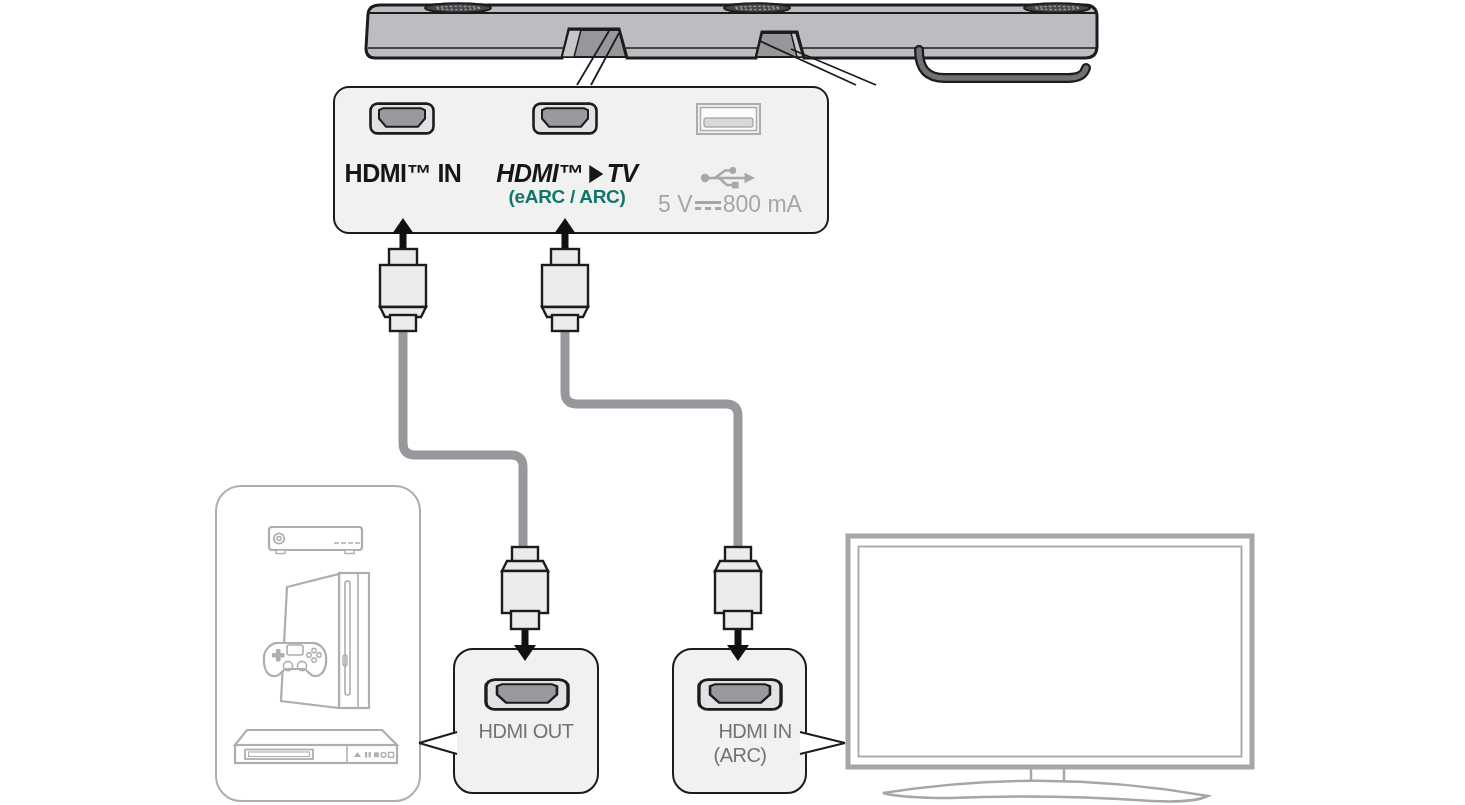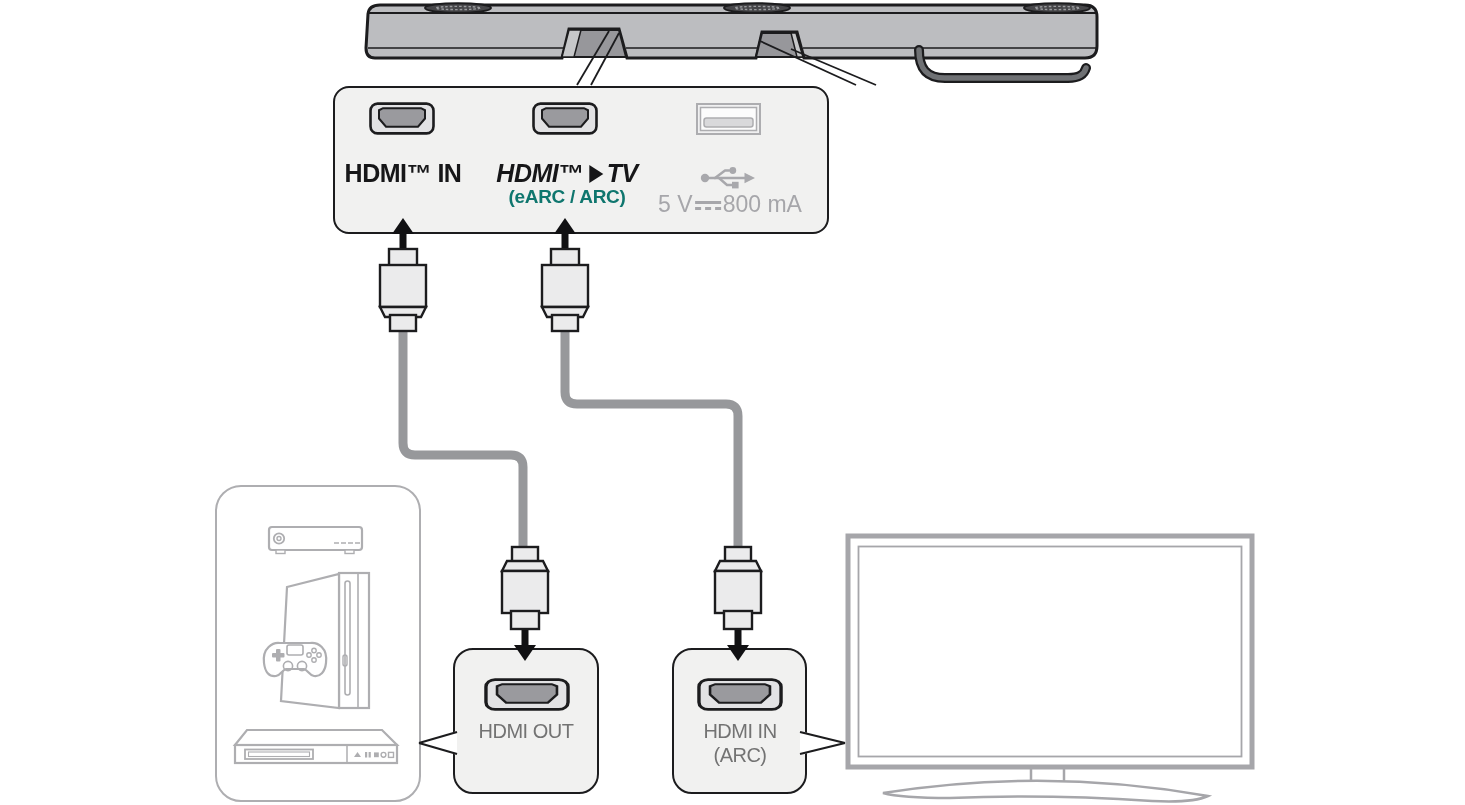--- a/index.html
+++ b/index.html
@@ -132,21 +132,21 @@
     <svg class="pi" style="left:29px;top:28px;" width="86" height="33" viewBox="0 0 66 32" preserveAspectRatio="none">
         <use href="#hdmiport"></use>
       </svg>
     <div class="abs ctr box-lbl" style="left:71px;top:70px;">HDMI OUT</div>
   </div>
 
   <div class="pbox" style="left:672px;top:648px;width:131px;height:142px;">
     <svg class="pi" style="left:23px;top:28px;" width="86" height="33" viewBox="0 0 66 32" preserveAspectRatio="none">
         <use href="#hdmiport"></use>
       </svg>
-    <div class="abs ctr box-lbl" style="left:66px;top:70px;">HDMI IN</div>
+    <div class="abs ctr box-lbl" style="left:81px;top:70px;">HDMI IN</div>
     <div class="abs ctr box-lbl" style="left:66px;top:94px;">(ARC)</div>
   </div>
 
   <svg class="overlay" width="1465" height="805" viewBox="0 0 1465 805">
 
     <g>
       <rect x="1031" y="763" width="33" height="23" fill="#ffffff" stroke="#a6a6aa" stroke-width="2.5"></rect>
       <path d="M 883,793 Q 1046,767 1208,796 Q 1193,803 1152,801 Q 1046,794 950,798 Q 901,798 883,793 Z" fill="#ffffff" stroke="#a6a6aa" stroke-width="2.5"></path>
       <rect x="848" y="536" width="404" height="231" fill="#ffffff" stroke="#a6a6aa" stroke-width="5"></rect>
       <rect x="858.5" y="546.5" width="383" height="210" fill="#ffffff" stroke="#a6a6aa" stroke-width="1.8"></rect>

